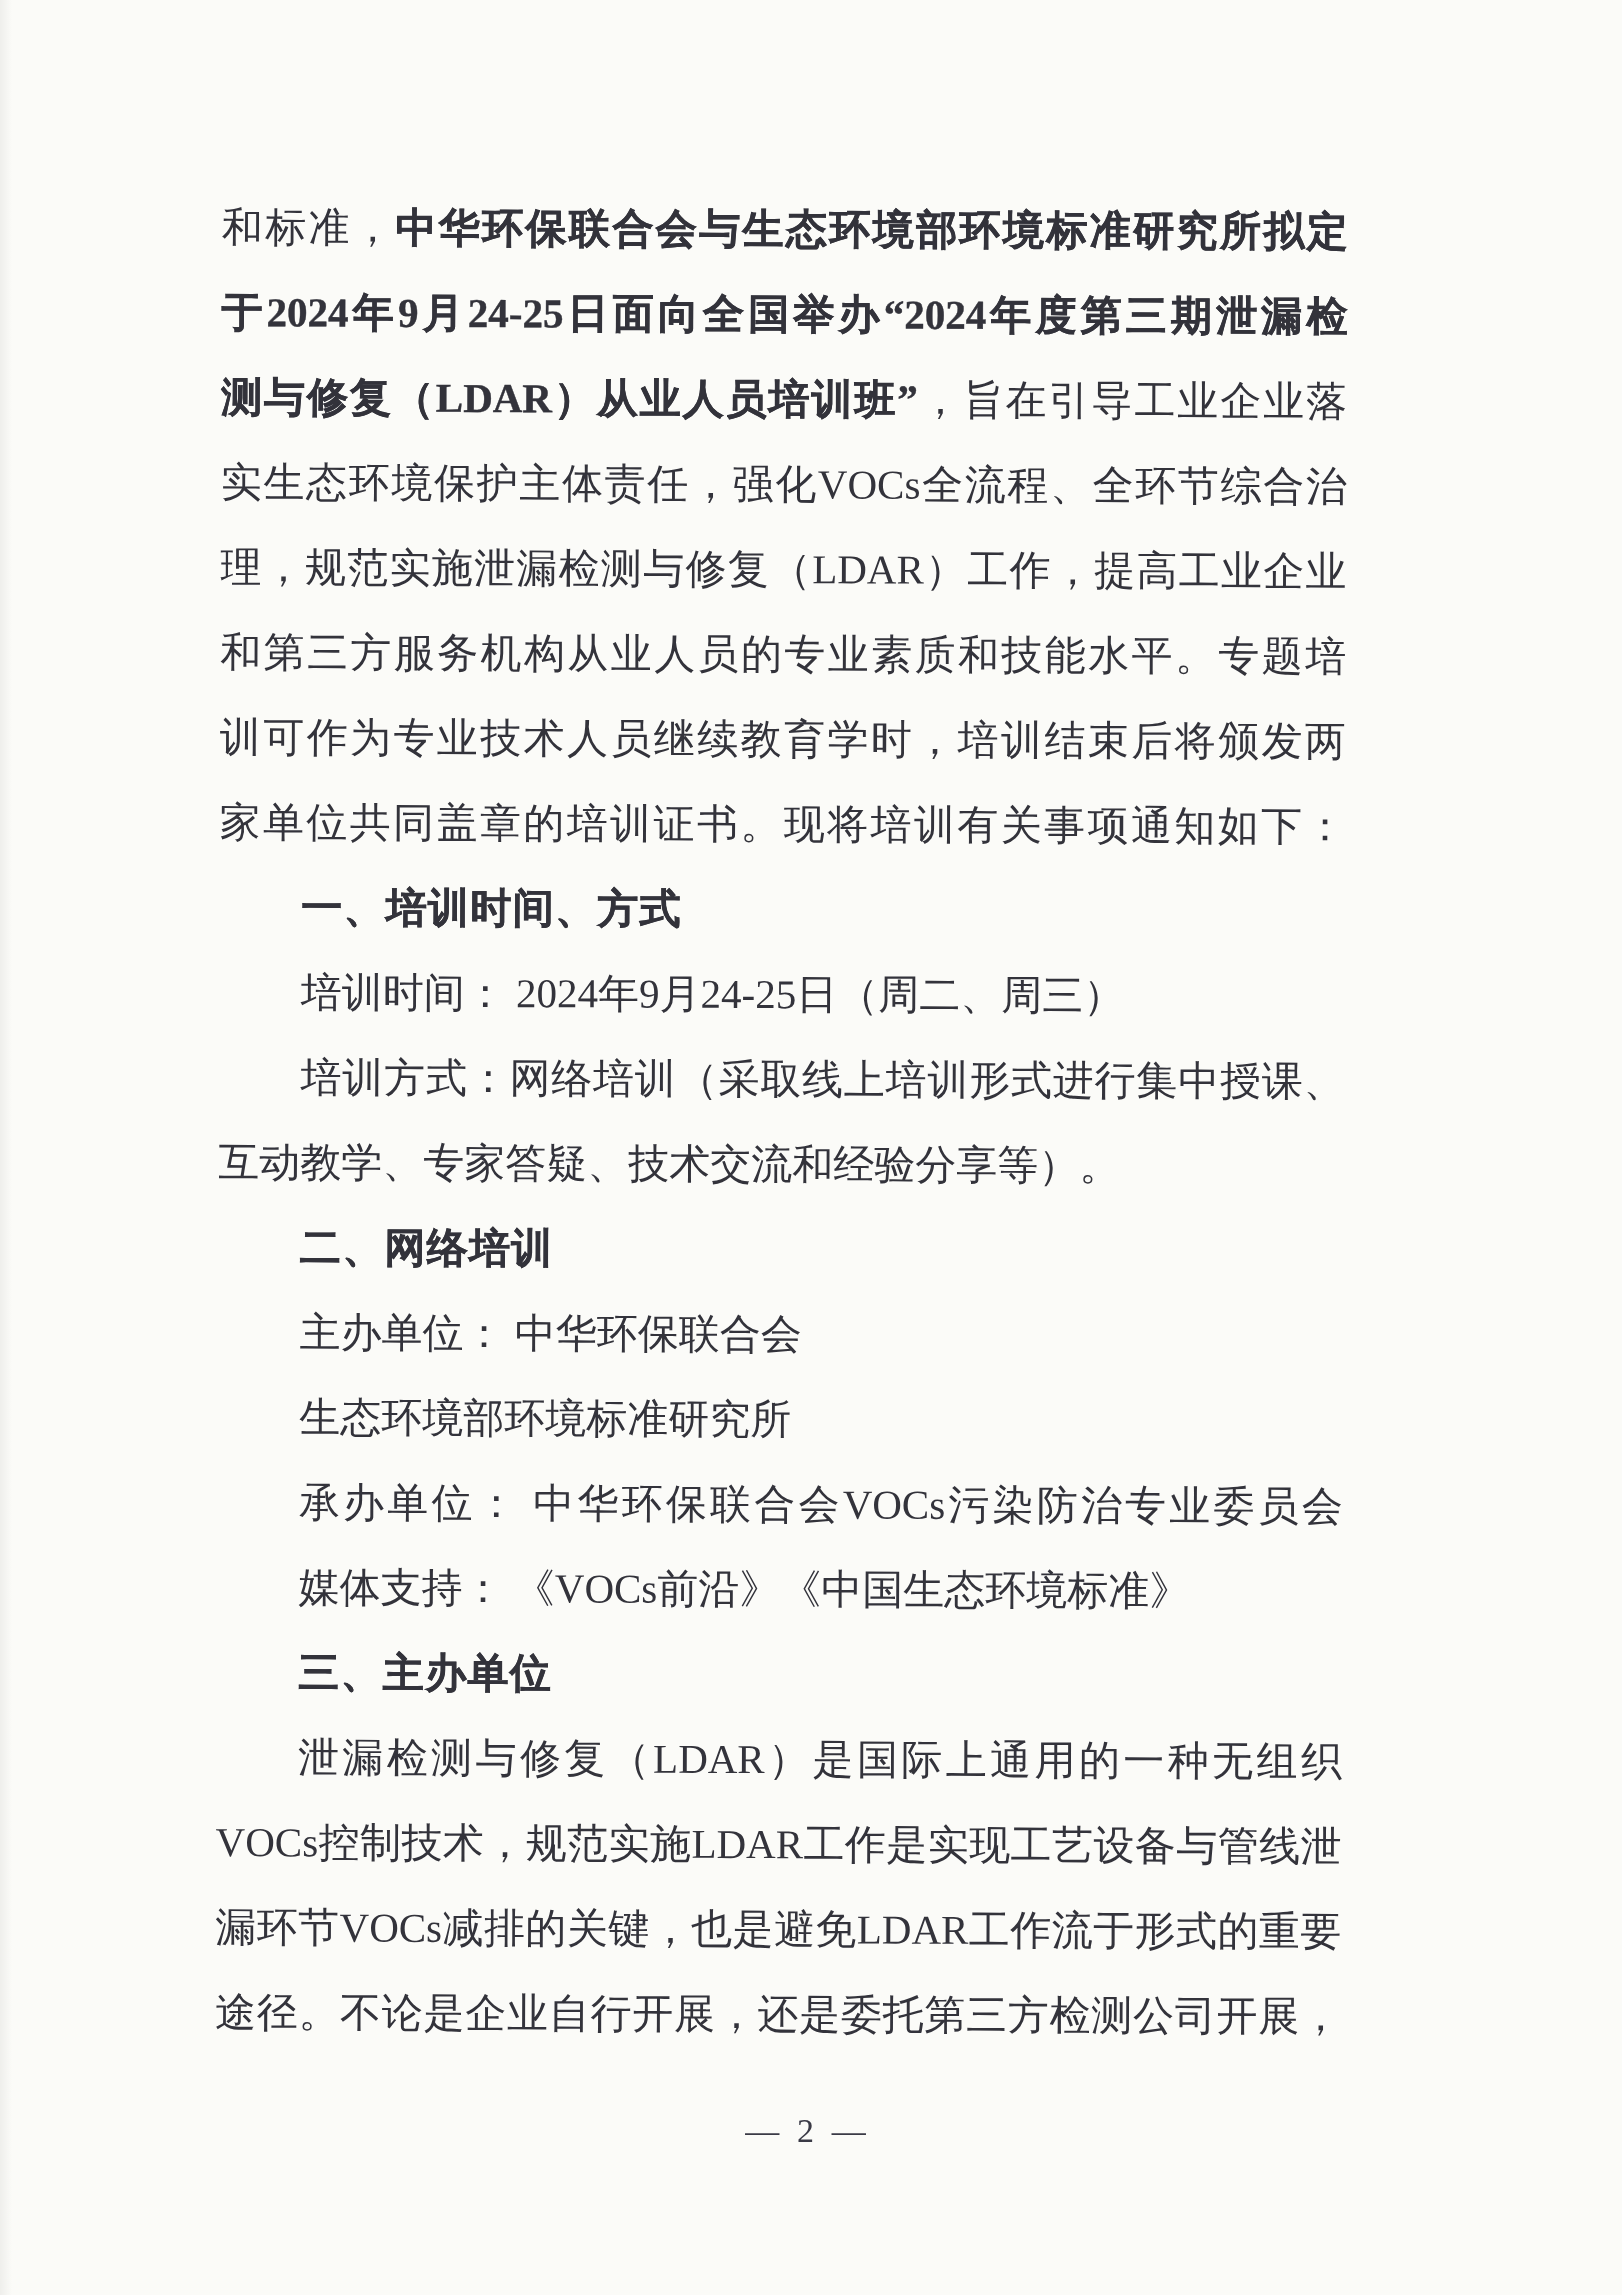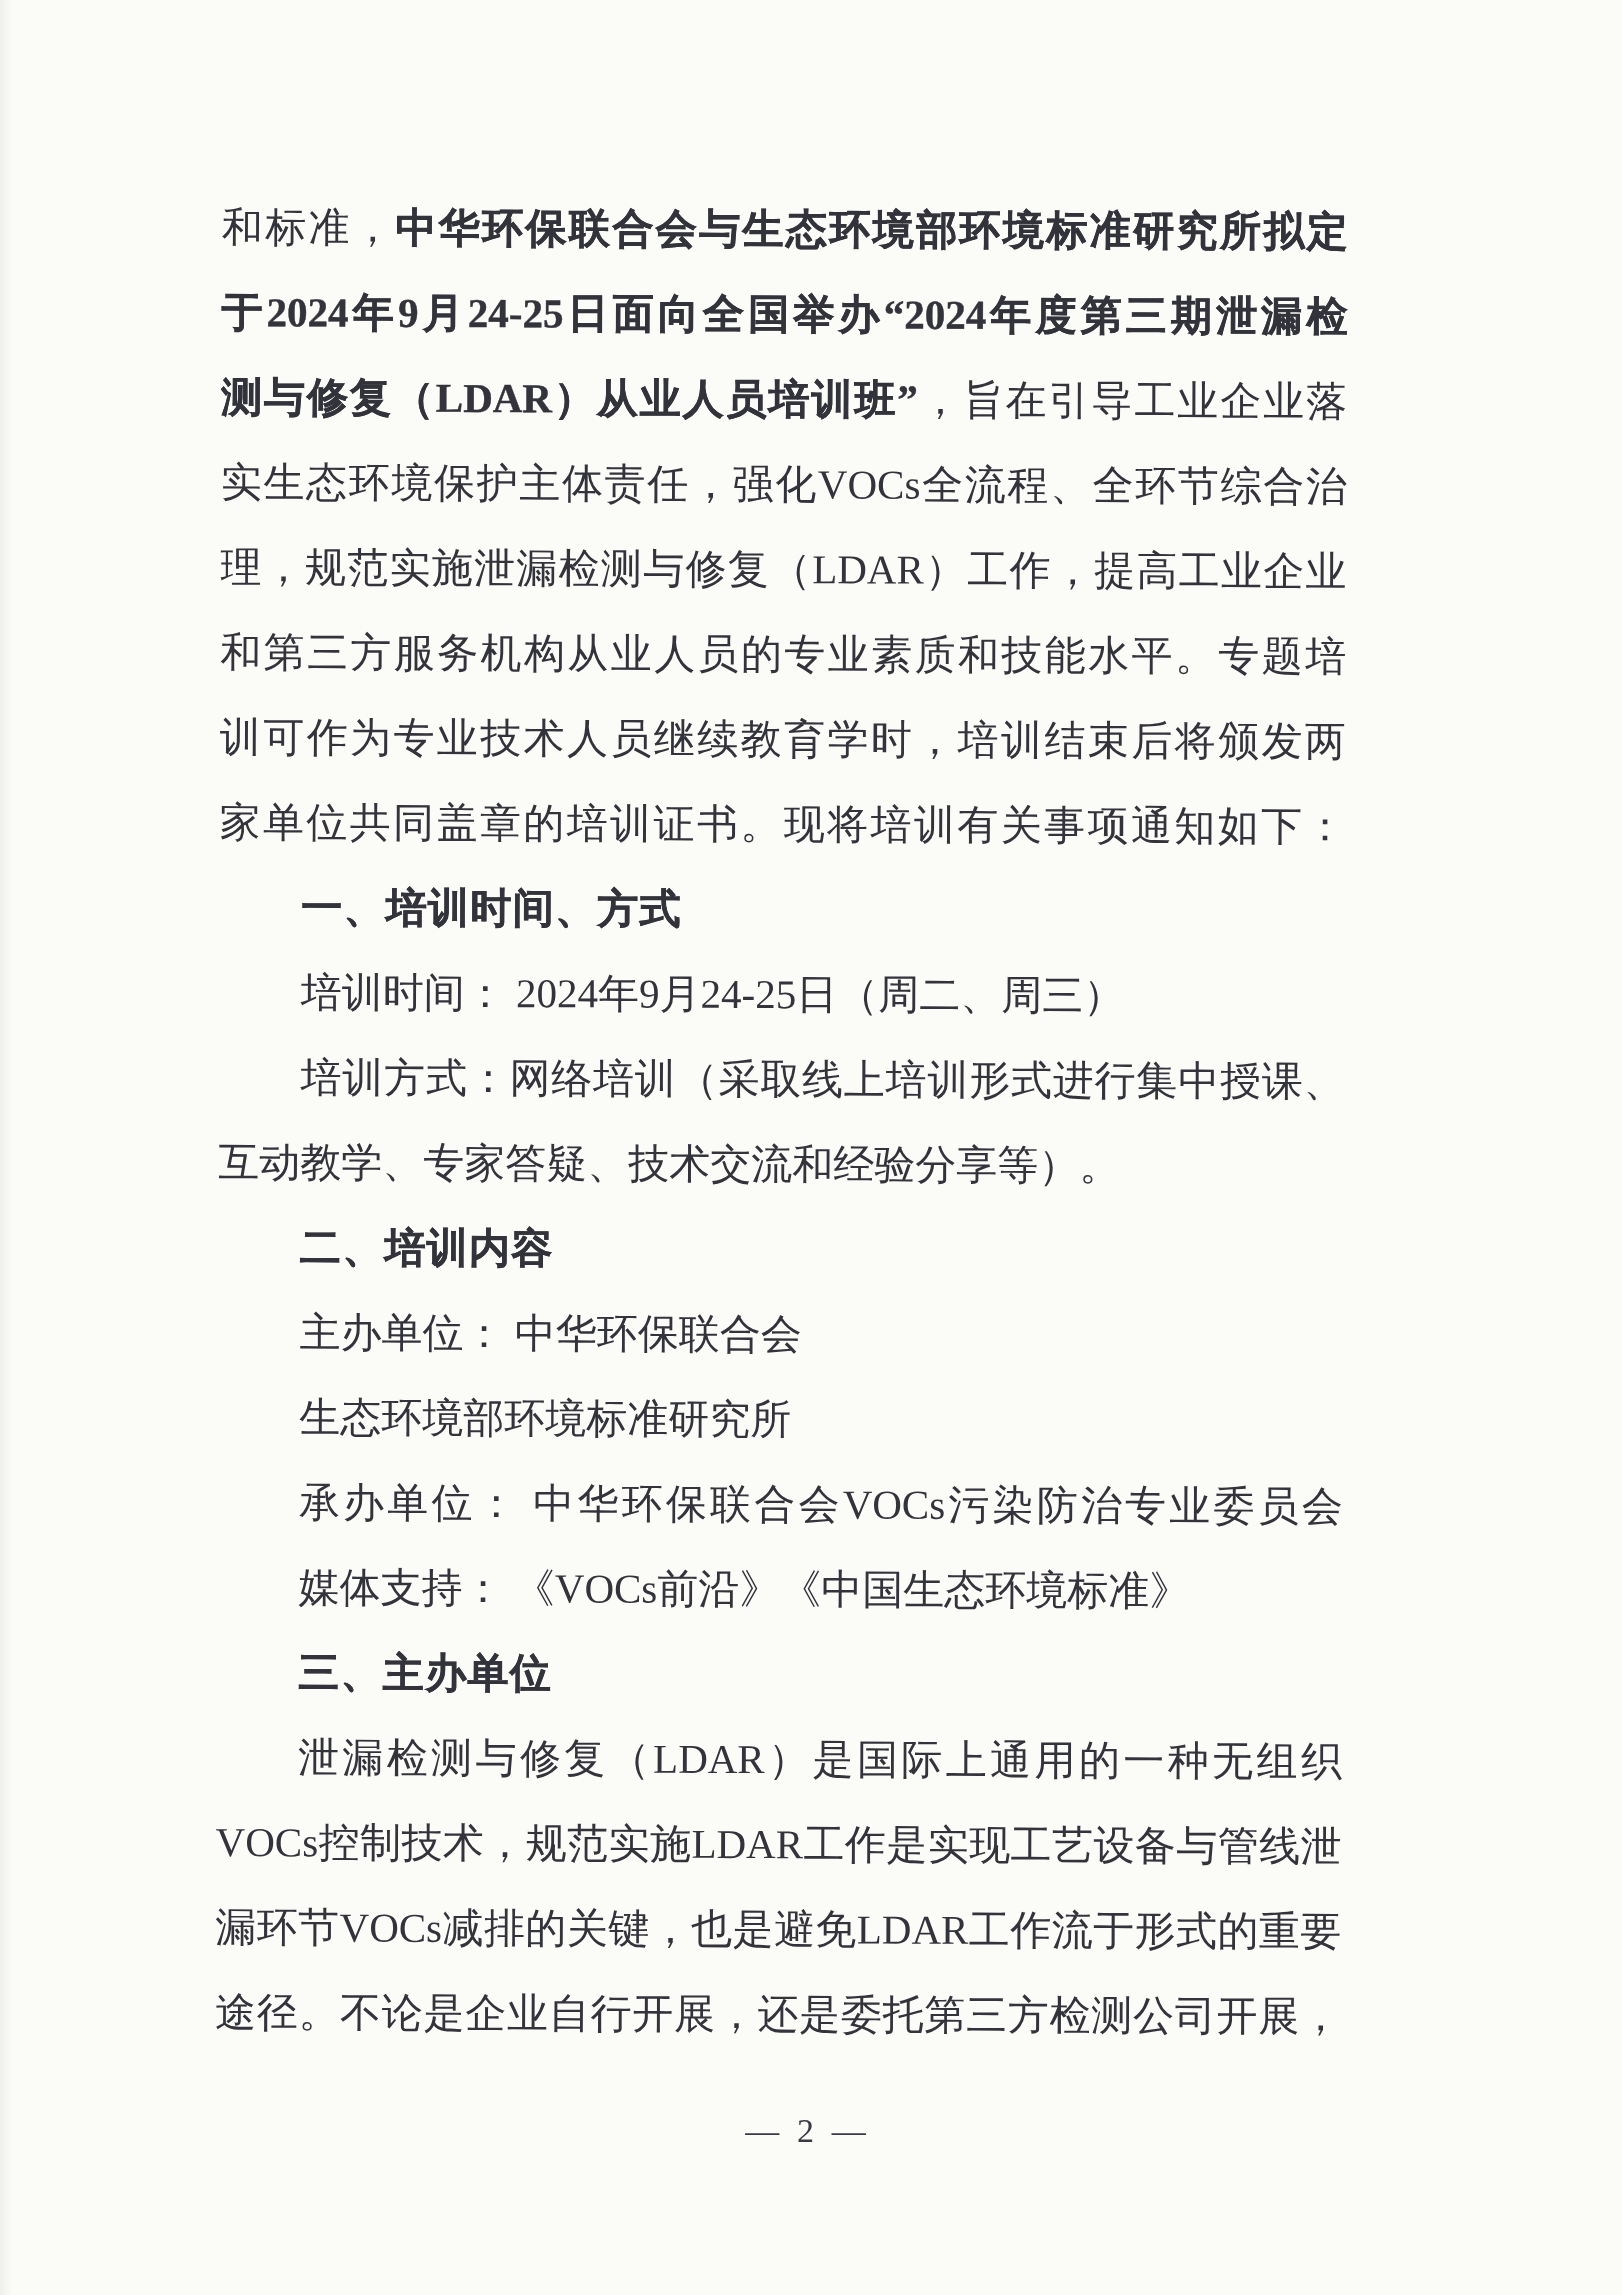--- a/index.html
+++ b/index.html
@@ -82,21 +82,21 @@
       <div class="line fill"><span class="b">测与修复（LDAR）从业人员培训班”</span><span class="r">，旨在引导工业企业落</span></div>
       <div class="line fill"><span class="r">实生态环境保护主体责任，强化VOCs全流程、全环节综合治</span></div>
       <div class="line fill"><span class="r">理，规范实施泄漏检测与修复（LDAR）工作，提高工业企业</span></div>
       <div class="line fill"><span class="r">和第三方服务机构从业人员的专业素质和技能水平。专题培</span></div>
       <div class="line fill"><span class="r">训可作为专业技术人员继续教育学时，培训结束后将颁发两</span></div>
       <div class="line fill"><span class="r">家单位共同盖章的培训证书。现将培训有关事项通知如下：</span></div>
       <div class="line indent heading"><span class="b">一、培训时间、方式</span></div>
       <div class="line indent"><span class="r">培训时间： 2024年9月24-25日（周二、周三）</span></div>
       <div class="line indent fill"><span class="r">培训方式：网络培训（采取线上培训形式进行集中授课、</span></div>
       <div class="line"><span class="r">互动教学、专家答疑、技术交流和经验分享等）。</span></div>
-      <div class="line indent heading"><span class="b">二、培训内容</span></div>
+      <div class="line indent heading"><span class="b">二、网络培训</span></div>
       <div class="line indent"><span class="r">主办单位： 中华环保联合会</span></div>
       <div class="line indent"><span class="r">生态环境部环境标准研究所</span></div>
       <div class="line indent fill"><span class="r">承办单位： 中华环保联合会VOCs污染防治专业委员会</span></div>
       <div class="line indent"><span class="r">媒体支持： 《VOCs前沿》《中国生态环境标准》</span></div>
       <div class="line indent heading"><span class="b">三、主办单位</span></div>
       <div class="line indent fill"><span class="r">泄漏检测与修复（LDAR）是国际上通用的一种无组织</span></div>
       <div class="line fill"><span class="r">VOCs控制技术，规范实施LDAR工作是实现工艺设备与管线泄</span></div>
       <div class="line fill"><span class="r">漏环节VOCs减排的关键，也是避免LDAR工作流于形式的重要</span></div>
       <div class="line fill"><span class="r">途径。不论是企业自行开展，还是委托第三方检测公司开展，</span></div>
     </div>

